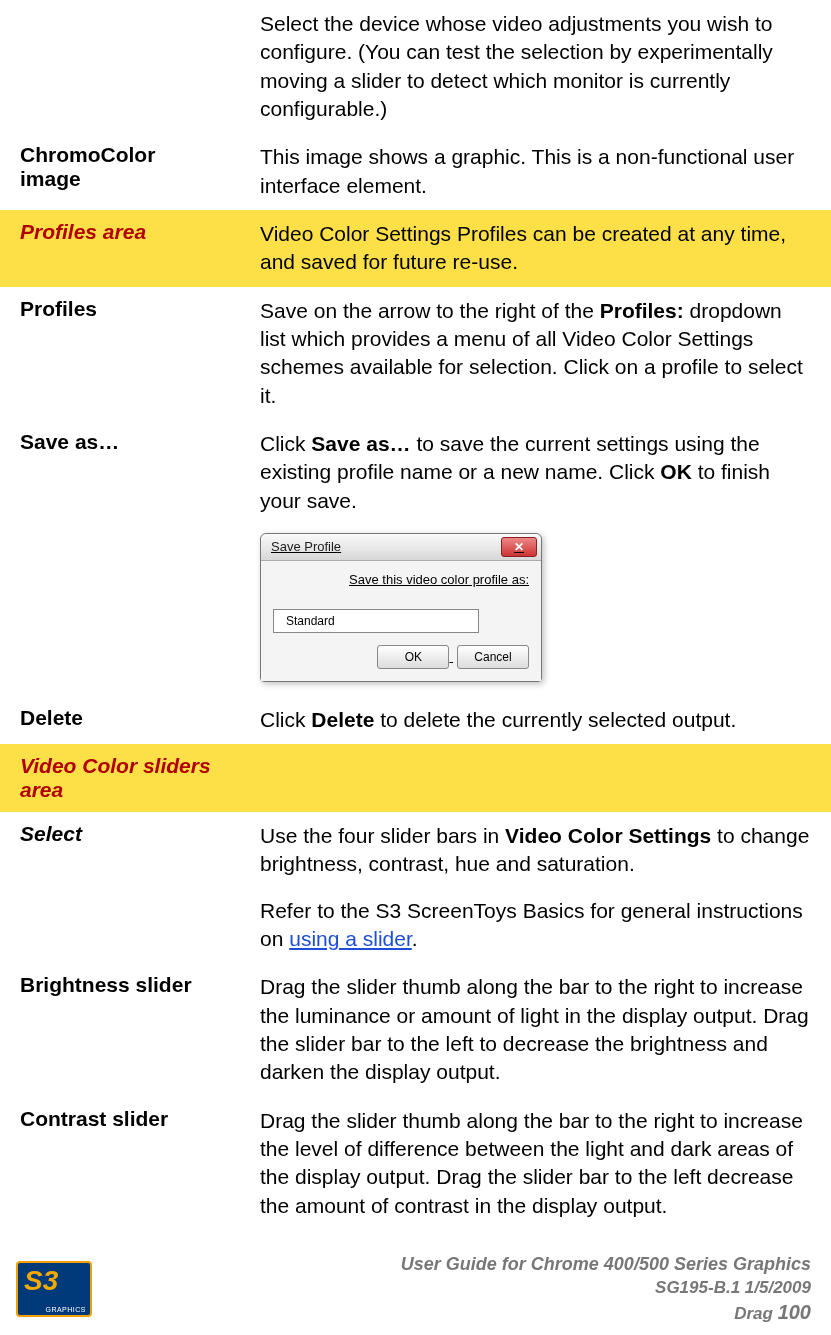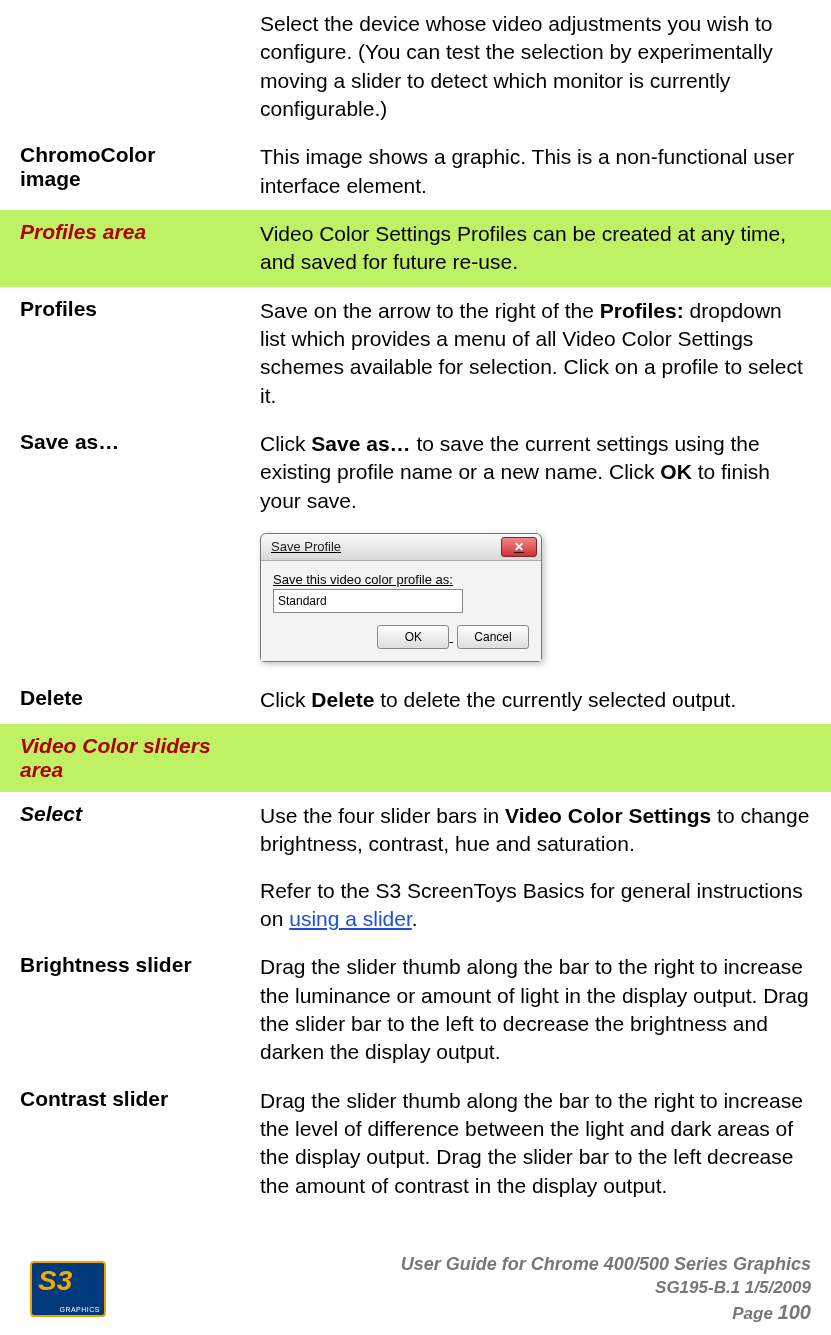--- a/index.html
+++ b/index.html
@@ -27,21 +27,21 @@
     padding: 10px 20px 10px 20px;
   }
   td.left {
     width: 200px;
     font-weight: bold;
   }
   td.right {
     line-height: 1.35;
   }
   tr.highlight {
-    background-color: #bef264;
+    background-color: #fde047;
   }
   tr.highlight td.left {
     font-style: italic;
     color: #B00000;
   }
   td.left .ital {
     font-style: italic;
   }
   a.link {
     color: #1d4ed8;
@@ -84,28 +84,29 @@
     align-items: center;
     justify-content: center;
     font-weight: bold;
     font-size: 12px;
   }
   .dialog .body {
     padding: 10px 12px 12px 12px;
     background: #f4f4f4;
   }
   .dialog .label {
-    margin-bottom: 0;
+    margin-bottom: 20px;
+    text-align: right;
   }
   .dialog input.text {
     width: 180px;
     height: 20px;
     border: 1px solid #888;
     background: #fff;
-    padding: 1px 4px;
+    padding: 1px 12px;
     font-size: 12px;
   }
   .dialog .buttons {
     text-align: right;
     margin-top: 12px;
   }
   .dialog .buttons button {
     width: 72px;
     height: 24px;
     font-size: 12px;
@@ -125,21 +126,21 @@
     align-items: center;
     justify-content: space-between;
   }
   .logo {
     width: 72px;
     height: 52px;
     background: #003a7a;
     border: 2px solid #f0a000;
     border-radius: 4px;
     position: relative;
-    margin-left: 30px;
+    margin-left: 16px;
   }
   .logo .s3 {
     position: absolute;
     left: 6px;
     top: 2px;
     font-family: Arial, sans-serif;
     font-weight: bold;
     font-style: italic;
     font-size: 28px;
     color: #f2a900;
@@ -258,18 +259,18 @@
 
 <div class="footer">
   <div class="logo">
     <div class="s3">S3</div>
     <div class="sub">GRAPHICS</div>
   </div>
   <div class="foot-text">
     <div>User Guide for Chrome 400/500 Series Graphics</div>
     <div class="line2">SG195-B.1   1/5/2009</div>
     <div class="line3">
-      <span>Page </span><span class="pnum">100</span>
+      <span>Drag </span><span class="pnum">100</span>
     </div>
   </div>
 </div>
 
 </div>
 
 </body></html>

